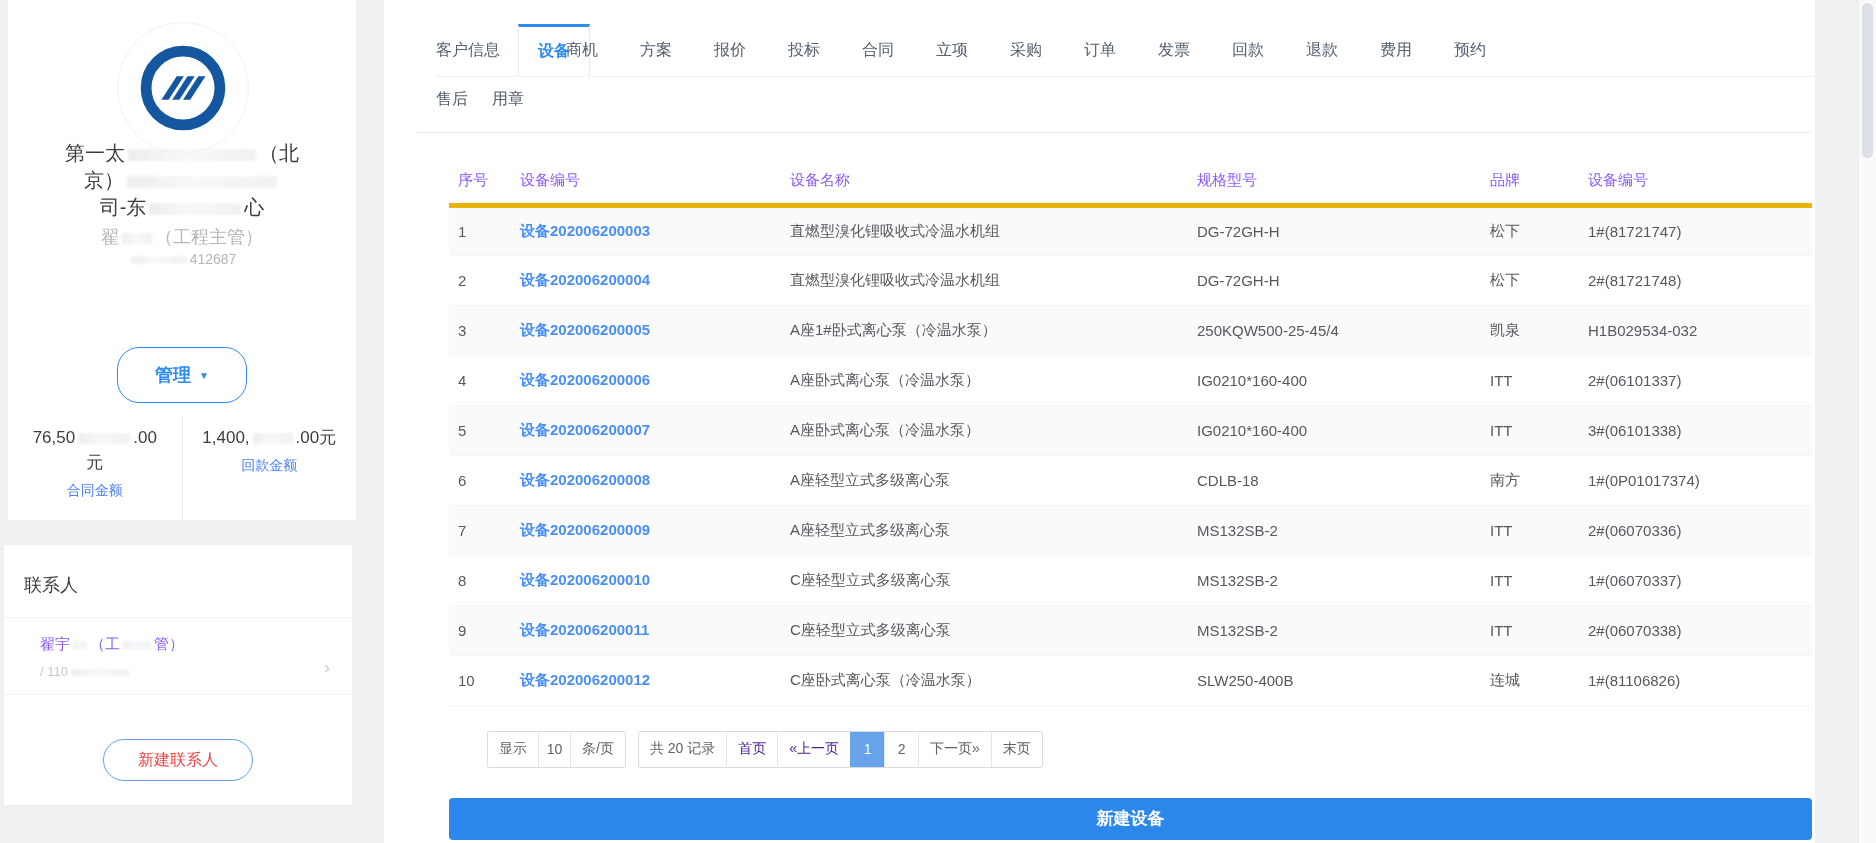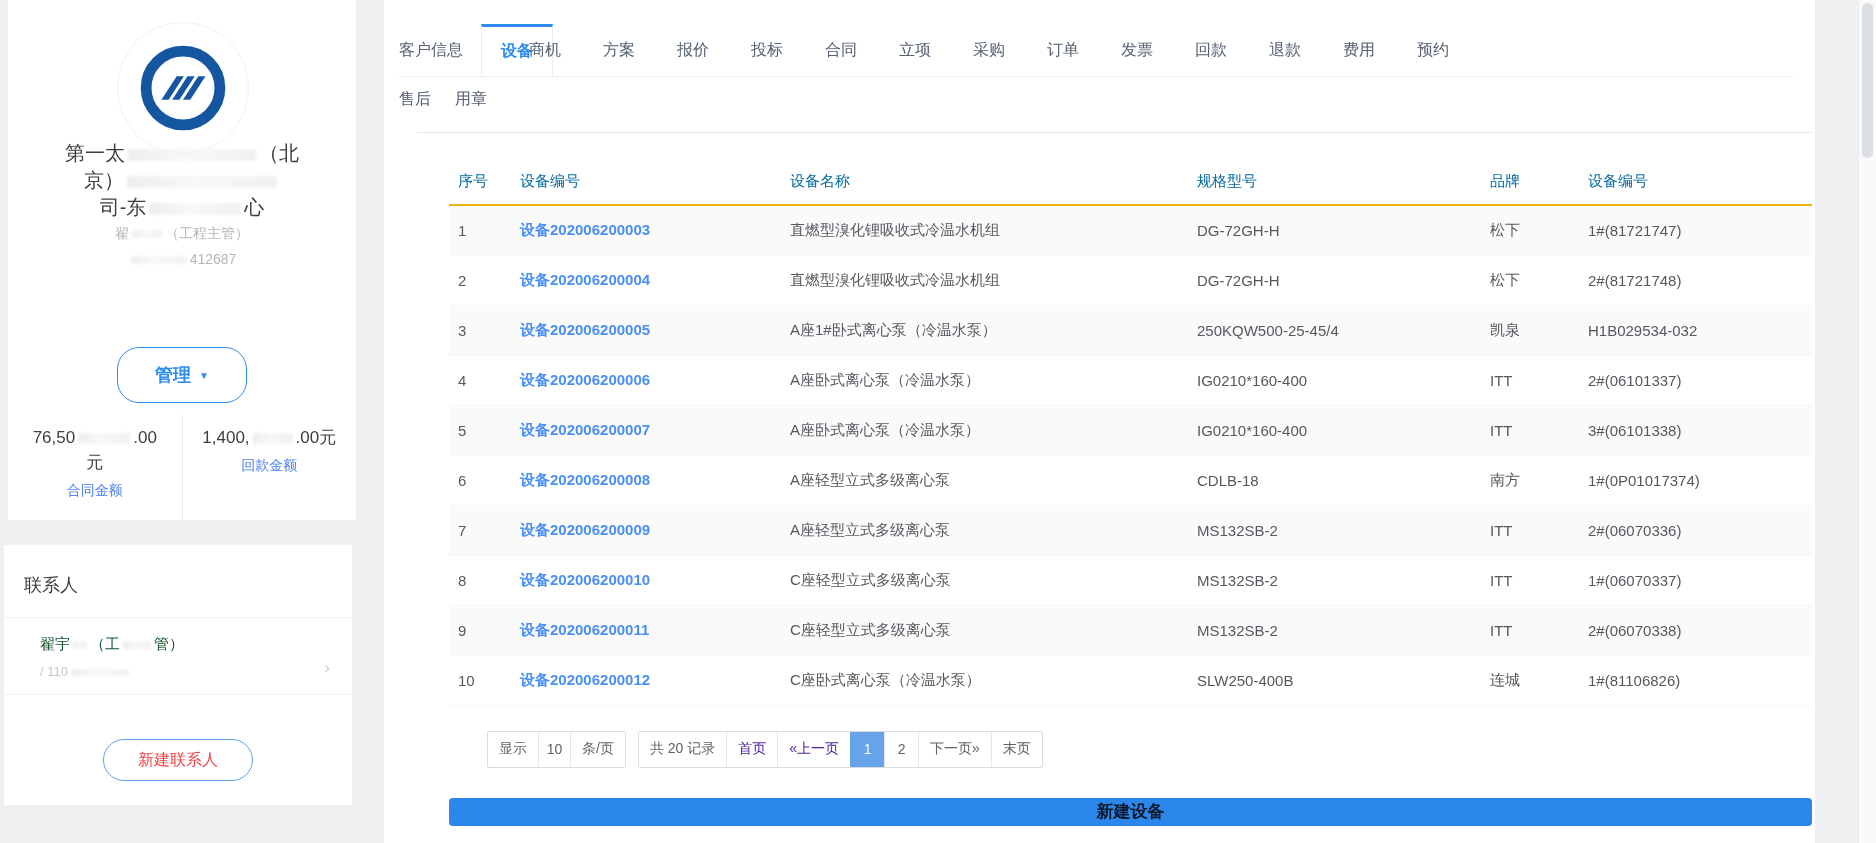--- a/index.html
+++ b/index.html
@@ -18,96 +18,96 @@
   .logo {
     position:absolute; left:109px; top:22px; width:132px; height:132px;
     border-radius:50%; border:1px solid #f1f1f1; background:#fff;
     display:flex; align-items:center; justify-content:center;
   }
   .cname {
     position:absolute; top:140px; left:10px; right:10px;
     text-align:center; font-size:20px; line-height:27px; color:#3b3d42;
   }
   .cname .nline { white-space:nowrap; }
-  .owner { position:absolute; top:225px; left:0; right:0; text-align:center; font-size:14px; color:#b3b6bb; }
+  .owner { position:absolute; top:225px; left:0; right:0; text-align:center; font-size:18px; color:#b3b6bb; }
   .ophone { position:absolute; top:251px; left:0; right:0; text-align:center; font-size:14px; color:#b3b6bb; }
 
   .manage {
     position:absolute; top:347px; left:50%; transform:translateX(-50%);
     width:130px; height:56px; border:1px solid #2d8cf0; border-radius:22px;
     background:#fff; color:#2d8cf0; font-size:18px; font-weight:bold;
     display:flex; align-items:center; justify-content:center; gap:8px; cursor:pointer;
     font-family:inherit;
   }
   .manage .caret { font-size:10px; }
 
   .stats { position:absolute; top:415px; left:0; right:0; bottom:0; display:flex; }
   .stat { flex:1; display:flex; flex-direction:column; align-items:center; padding-top:10px; }
   .stat:first-child { border-right:1px solid #ededee; }
   .sv { font-size:17px; color:#3b3d42; text-align:center; line-height:25px; }
   .slabel { margin-top:7px; font-size:14px; color:#4c80f1; cursor:pointer; }
 
   .ctitle { padding:28px 0 0 20px; font-size:18px; color:#3b3d42; }
   .cdiv { margin-top:20px; border-top:1px solid #f0f1f3; }
   .citem { position:relative; padding:17px 20px 15px 36px; cursor:pointer; }
-  .ciname { font-size:15px; color:#14532d; }
+  .ciname { font-size:15px; color:#8b5cf6; }
   .ciphone { margin-top:10px; font-size:13px; color:#c3c6cb; }
   .chev { position:absolute; right:22px; top:40px; color:#c8cbd0; font-size:17px; }
   .newc {
     position:absolute; bottom:24px; left:50%; transform:translateX(-50%);
     width:150px; height:42px; border:1px solid #62a0f0; border-radius:21px;
     background:#fff; color:#ef4444; font-size:16px; cursor:pointer; font-family:inherit;
   }
 
   
   .rd {
     display:inline-block; vertical-align:middle; height:0.6em; margin:0 3px;
     border-radius:2px; background:linear-gradient(90deg,#e7e8ea 0%,#f6f6f7 45%,#ebeced 100%);
     filter:blur(1.6px); opacity:.75;
   }
 
   
   .main { position:absolute; left:384px; top:0; width:1431px; height:843px; }
 
-  .tabs { padding:24px 0 0 15px; }
+  .tabs { padding:24px 0 0 52px; }
   .trow1 { display:flex; align-items:stretch; width:1395px; border-bottom:1px solid #f1f2f4; }
   .trow2 { display:flex; align-items:center; height:40px; margin-top:2px; }
   .tab {
     font-size:16px; color:#556070; cursor:pointer;
     display:flex; align-items:center; height:52px; margin-right:42px; white-space:nowrap;
   }
   .trow2 .tab { height:36px; margin-right:24px; }
   .tab.active {
     color:#2d8cf0; font-weight:bold; background:#fff;
     border:1px solid #eaebed; border-top:3px solid #2d8cf0; border-bottom:1px solid #fff;
     padding:0 19px; margin:0 -24px -1px -24px; height:52px;
   }
   .hdiv { margin:13px 0 0 33px; width:1395px; border-top:1px solid #e8e9eb; }
 
   .table-wrap { margin:26px 0 0 65px; width:1363px; }
   table { border-collapse:collapse; table-layout:fixed; width:100%; }
-  th { height:46px; text-align:left; font-size:15px; font-weight:normal; color:#0369a1; padding-left:9px; border-bottom:2px solid #eab308; }
+  th { height:46px; text-align:left; font-size:15px; font-weight:normal; color:#8b5cf6; padding-left:9px; border-bottom:5px solid #eab308; }
   td { height:50px; font-size:15px; color:#55585e; padding-left:9px; border-bottom:1px solid #f5f6f7; white-space:nowrap; overflow:hidden; }
   tr.odd td { background:#fafafb; }
   .link { color:#4a8ff5; font-weight:bold; cursor:pointer; }
 
   .pager { margin:25px 0 0 103px; display:flex; gap:12px; font-size:14px; color:#5f6368; height:37px; }
   .pgroup { display:flex; border:1px solid #d9dde3; border-radius:2px; background:#fff; align-items:stretch; }
   .pcell { display:flex; align-items:center; justify-content:center; padding:0 11px; border-left:1px solid #e3e6ea; cursor:pointer; white-space:nowrap; }
   .pcell:first-child { border-left:none; }
   .pcell.static { cursor:default; }
   .pcell.size { min-width:32px; padding:0 6px; }
   .pcell.num { min-width:34px; padding:0; }
   .pcell.disabled { color:#4c1d95; cursor:default; }
   .pcell.active { background:#66a3e8; color:#fff; border-left-color:#66a3e8; cursor:default; }
 
   .newdev {
-    margin:30px 0 0 65px; width:1363px; height:28px;
+    margin:30px 0 0 65px; width:1363px; height:42px;
     background:#2b87ea; border:none; border-radius:4px;
-    color:#0f172a; font-size:17px; font-weight:bold; cursor:pointer; font-family:inherit;
+    color:#ffffff; font-size:17px; font-weight:bold; cursor:pointer; font-family:inherit;
     display:flex; align-items:center; justify-content:center;
   }
 
   
   .scroll-track { position:absolute; right:0; top:0; width:18px; height:843px; background:#fafafa; border-left:1px solid #ececee; }
   .scroll-thumb { position:absolute; left:3px; top:3px; width:11px; height:155px; background:#dcdfe3; border-radius:6px; cursor:pointer; }
 </style>
 </head>
 <body>
 

